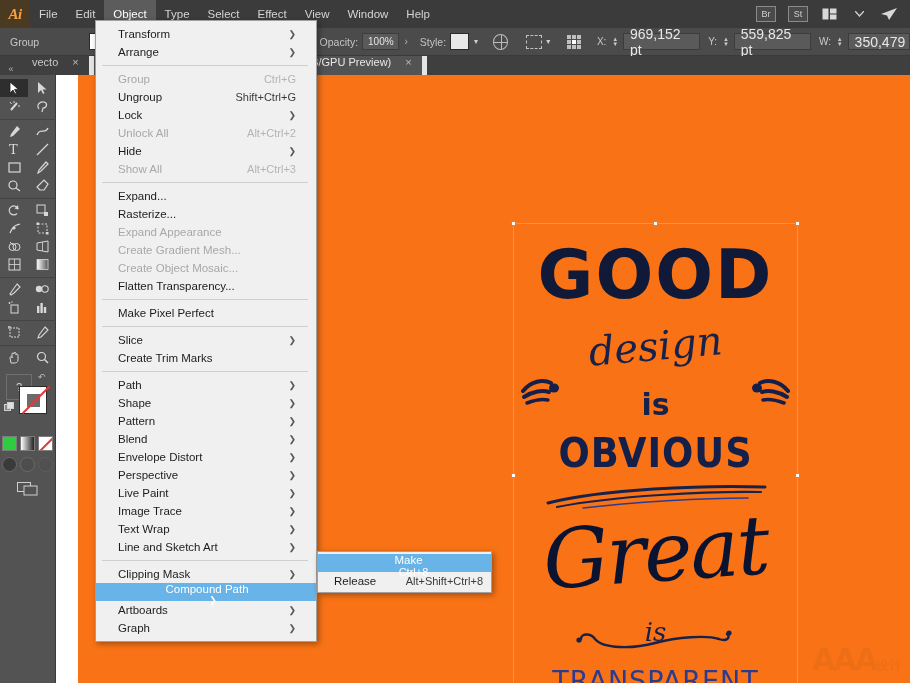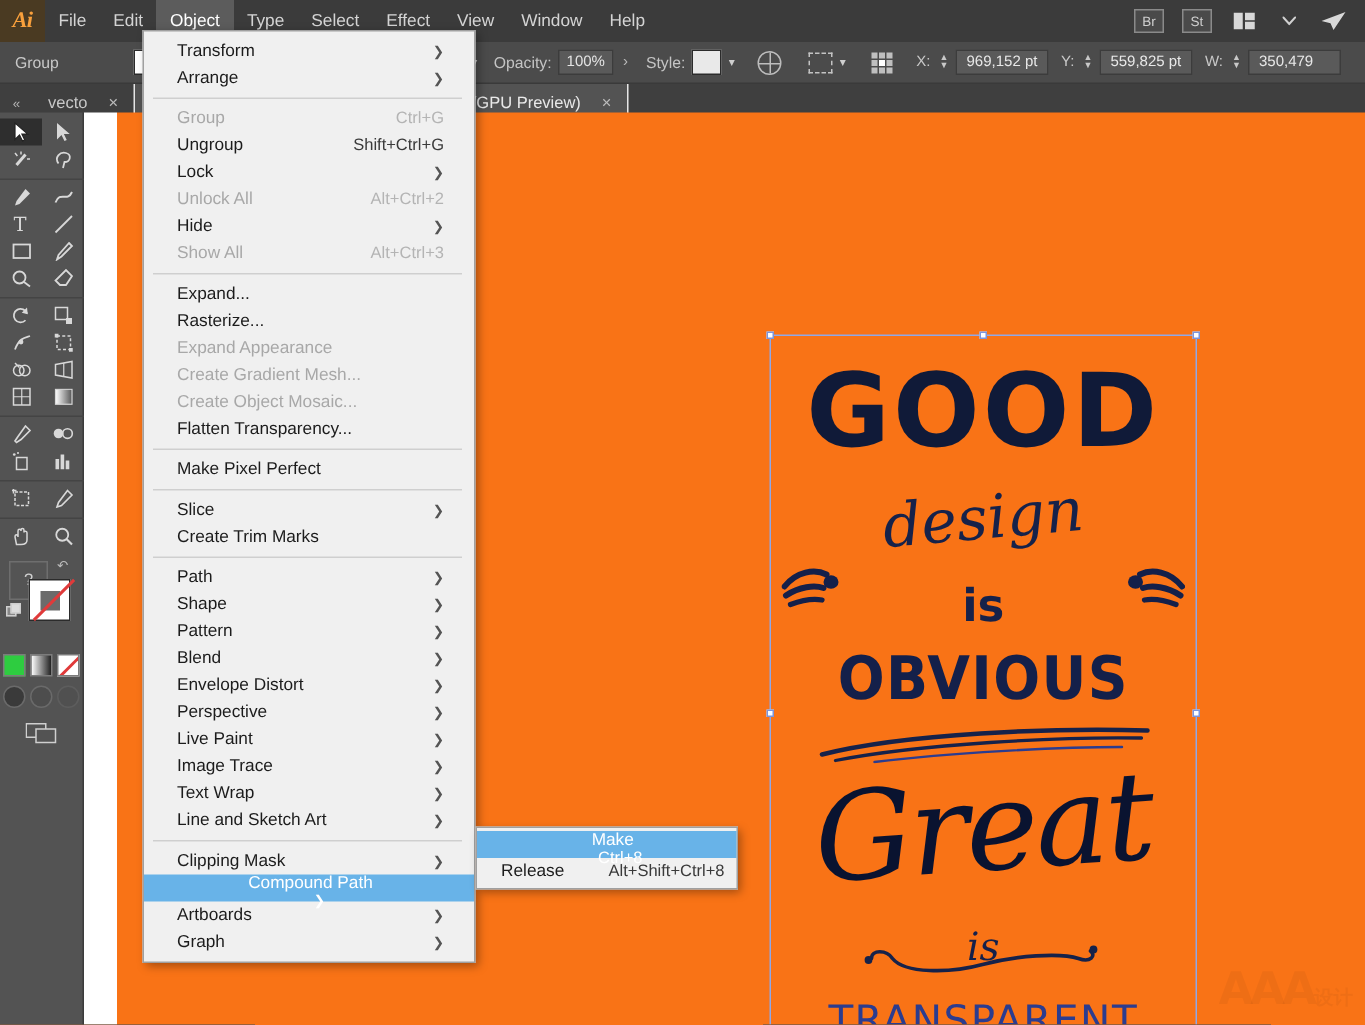--- a/index.html
+++ b/index.html
@@ -100,39 +100,39 @@
   }
   .ref-grid i { background: #bfbfbf; display: block; }
   .ref-grid i.on { background: #ffffff; }
   .spinner {
     display: flex; flex-direction: column; align-items: center;
     justify-content: center; width: 10px; color: #c8c8c8;
     font-size: 6px; line-height: 5px; margin-right: 3px;
   }
   .coord-val {
     background: #5a5a5a; border: 1px solid #3c3c3c; height: 17px;
-    padding: 0 6px; color: #e8e8e8; font-size: 10px;
+    padding: 0 6px; color: #e8e8e8; font-size: 14px;
     display: flex; align-items: center; min-width: 62px;
   }
   .coord-lbl { font-size: 10px; color: #c8c8c8; margin: 0 4px 0 8px; }
 
   
   .tabbar {
     position: absolute; top: 56px; left: 0; width: 910px; height: 25px;
     background: #3f3f3f; display: flex; align-items: stretch;
     font-size: 11px;
   }
   .tb-collapse {
     width: 22px; display: flex; align-items: center; justify-content: center;
     color: #b4b4b4; font-size: 9px; background: #3f3f3f;
   }
   .doc-tab {
-    display: flex; align-items: center; padding: 0 10px;
+    display: flex; align-items: flex-start; padding: 0 10px;
     background: #3f3f3f; color: #c9c9c9;
-    border-right: 1px solid #e5e5e5; white-space: nowrap;
+    border-right: 5px solid #e5e5e5; white-space: nowrap;
   }
   .doc-tab.active { background: #535353; color: #e9e9e9; }
   .tab-close { margin-left: 14px; font-size: 11px; color: #bdbdbd; }
 
   
   .toolbar {
     position: absolute; top: 75px; left: 0; width: 56px; height: 608px;
     background: #535353; border-right: 1px solid #3b3b3b;
     padding-top: 4px;
   }

